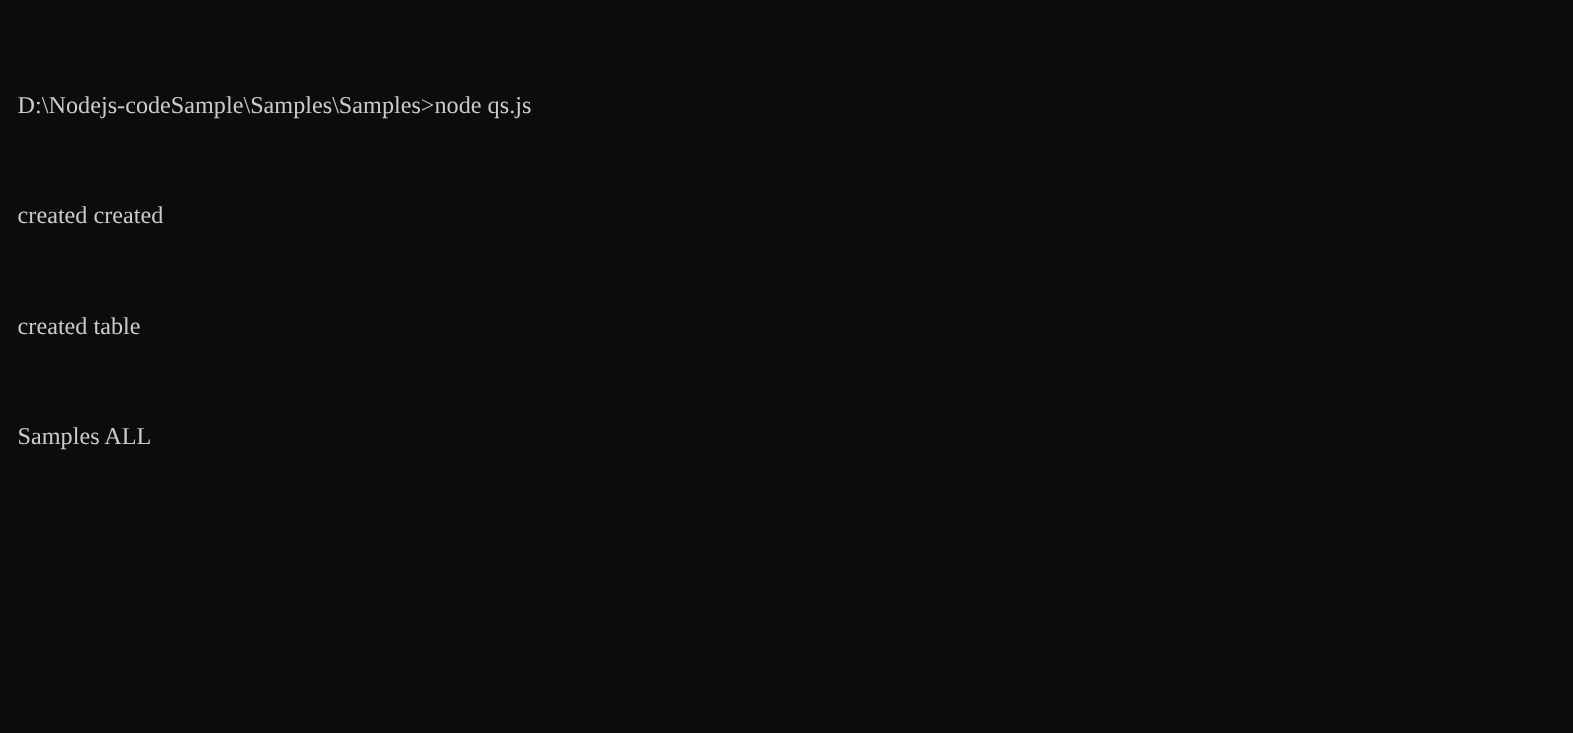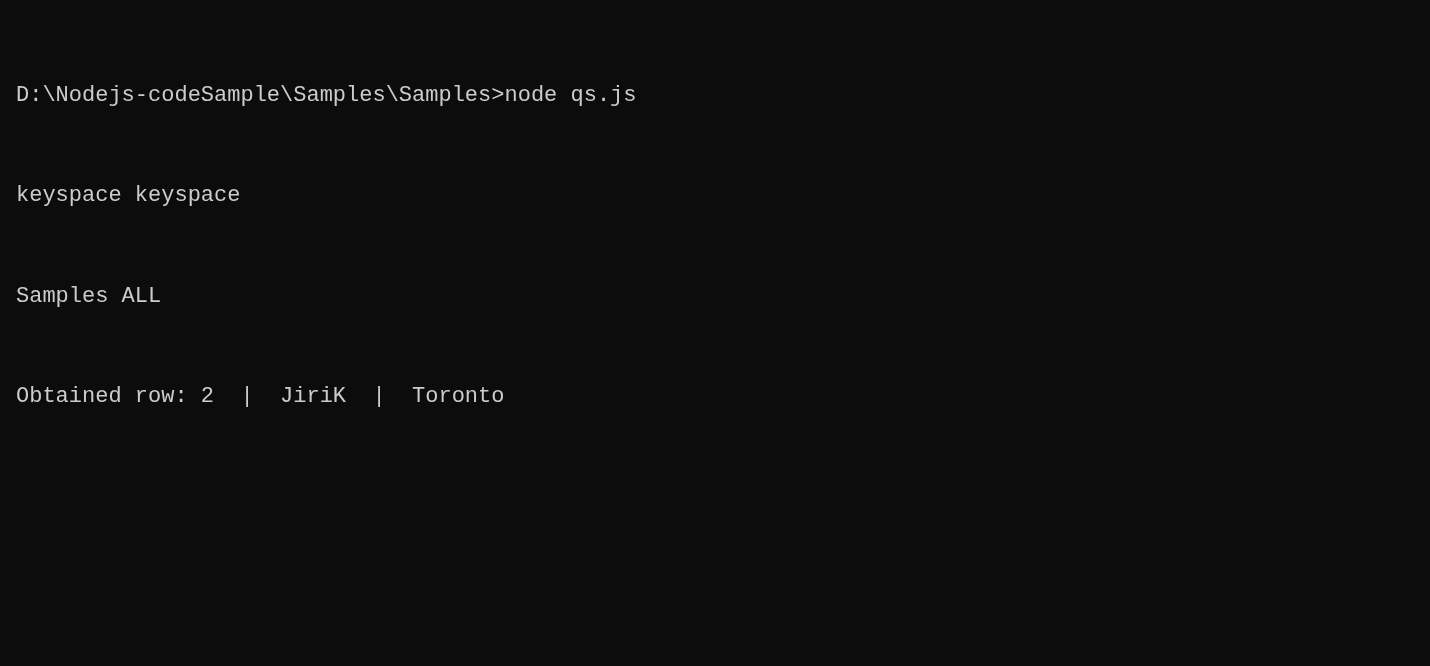--- a/index.html
+++ b/index.html
@@ -16,43 +16,43 @@
       display: flex;
       align-items: flex-start;
       justify-content: flex-start;
     }
 
     .terminal {
       background-color: #0c0c0c;
       width: 1430px;
       height: 571px;
       padding: 12px 16px;
-      font-family: Liberation Mono, monospace;
+      font-family: Liberation Serif, serif;
       font-size: 22px;
       line-height: 1.52;
       color: #cccccc;
       white-space: pre;
     }
 
     .line {
       display: block;
     }
 
     .prompt {
       color: #cccccc;
     }
   </style>
 </head>
 <body>
 
 <div class="terminal">
   <span class="line prompt">D:\Nodejs-codeSample\Samples\Samples&gt;node qs.js</span>
-  <span class="line">keyspace keyspace</span>
+  <span class="line">created created</span>
+  <span class="line">created table</span>
   <span class="line">Samples ALL</span>
-  <span class="line">Obtained row: 2  |  JiriK  |  Toronto</span>
   
   
   
   
   
   
   
   
   
   

